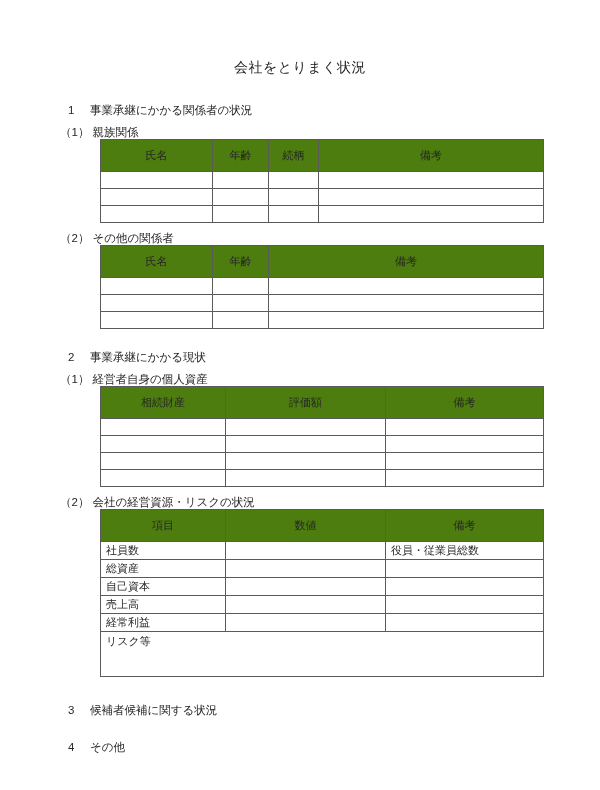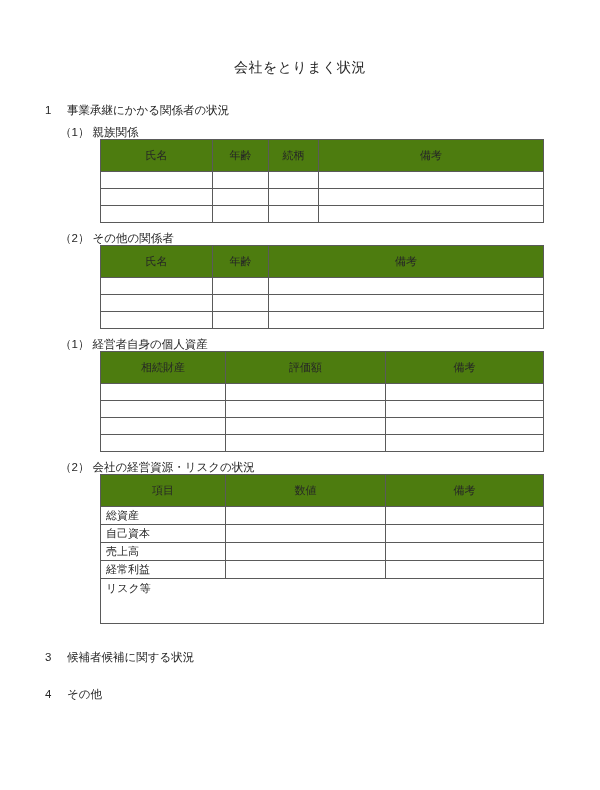--- a/index.html
+++ b/index.html
@@ -15,21 +15,21 @@
   }
   .doc-title {
     padding-top: 57px;
     text-align: center;
     font-size: 14px;
     font-weight: normal;
     letter-spacing: 0.5px;
     line-height: 20px;
   }
   .sec-heading {
-    padding-left: 45px;
+    padding-left: 68px;
     font-size: 11.5px;
     line-height: 14px;
   }
   .sec-num { display: inline-block; min-width: 22px; }
   .sub-heading {
     padding-left: 60px;
     font-size: 11.5px;
     line-height: 14px;
   }
   .sub-label { margin-right: 3px; }
@@ -153,20 +153,23 @@
         <td></td>
       </tr>
       <tr>
         <td></td>
         <td></td>
         <td></td>
       </tr>
     </tbody>
   </table>
 
+  <div class="sec-heading mt-sec2">
+    <span class="sec-num">2</span><span>事業承継にかかる現状</span>
+  </div>
 
   <div class="sub-heading mt-sub">
     <span class="sub-label">（1）</span><span>経営者自身の個人資産</span>
   </div>
 
   <table class="tbl t3">
     <colgroup>
         <col style="width:125px">
         <col style="width:160px">
         <col style="width:158px">
@@ -214,20 +217,25 @@
       </colgroup>
     <thead>
       <tr>
         <th>項目</th>
         <th>数値</th>
         <th>備考</th>
       </tr>
     </thead>
     <tbody>
       <tr>
+        <td>社員数</td>
+        <td></td>
+        <td>役員・従業員総数</td>
+      </tr>
+      <tr>
         <td>総資産</td>
         <td></td>
         <td></td>
       </tr>
       <tr>
         <td>自己資本</td>
         <td></td>
         <td></td>
       </tr>
       <tr>

